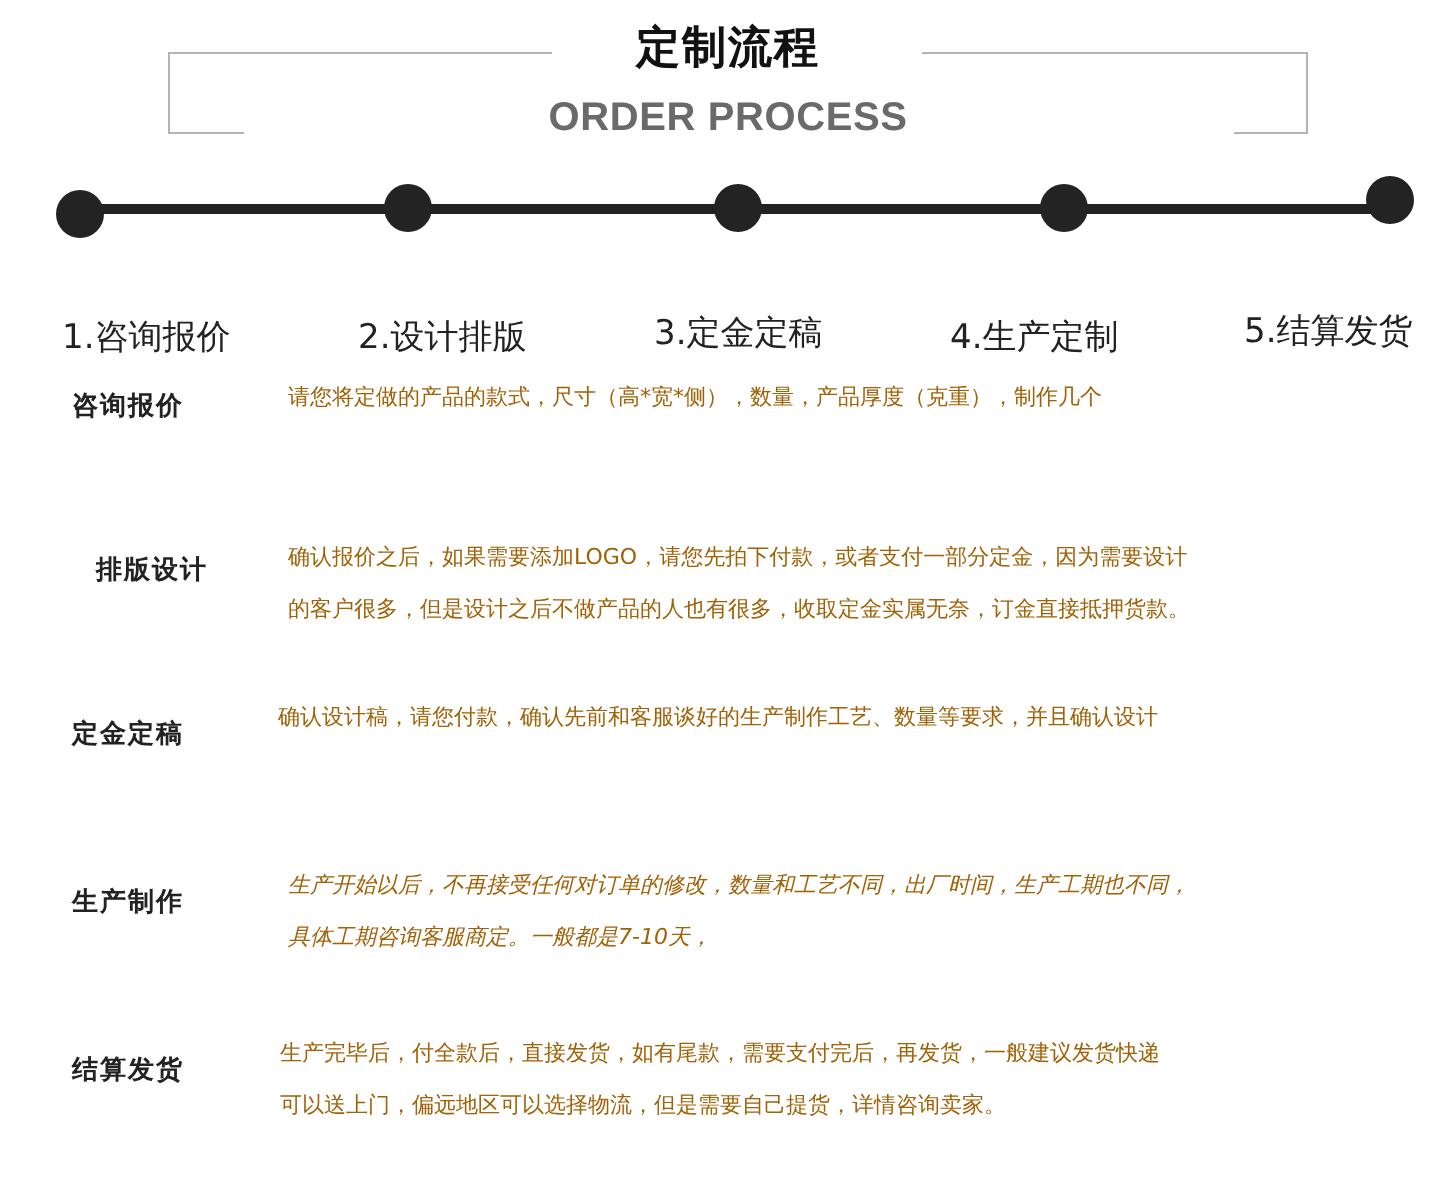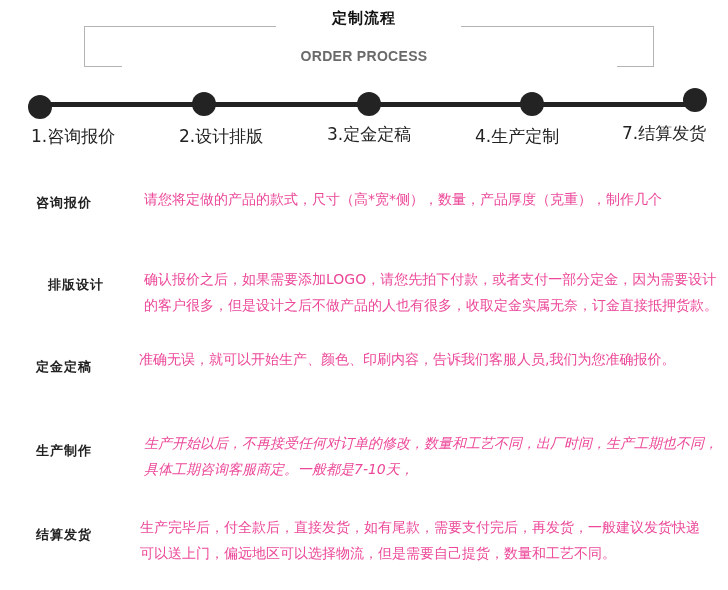--- a/index.html
+++ b/index.html
@@ -3,30 +3,30 @@
 <meta charset="utf-8">
 <style>
   * { margin:0; padding:0; box-sizing:border-box; }
   html, body { width:728px; height:590px; background:#ffffff; overflow:hidden; }
   body { position:relative; font-family:"DejaVu Sans","Liberation Sans",sans-serif; color:#222; }
 
   .bracket-top { position:absolute; top:26px; height:0; border-top:1px solid #b4b4b4; }
   .bracket-vert { position:absolute; top:26px; width:0; height:41px; border-left:1px solid #b4b4b4; }
   .bracket-bot { position:absolute; top:66px; height:0; border-top:1px solid #b4b4b4; }
 
-  .title-cn { position:absolute; left:0; width:728px; top:9px; text-align:center; font-size:15px; font-weight:bold; color:#111; letter-spacing:1px; }
-  .title-en { position:absolute; left:0; width:728px; top:48px; text-align:center; font-size:14px; font-weight:bold; color:#6a6a6a; font-family:"Liberation Sans",sans-serif; letter-spacing:0.3px; }
+  .title-cn { position:absolute; left:0; width:728px; top:9px; text-align:center; font-size:22px; font-weight:bold; color:#111; letter-spacing:1px; }
+  .title-en { position:absolute; left:0; width:728px; top:48px; text-align:center; font-size:20px; font-weight:bold; color:#6a6a6a; font-family:"Liberation Sans",sans-serif; letter-spacing:0.3px; }
 
   .timeline-line { position:absolute; left:40px; top:102px; width:656px; height:5px; background:#222; }
   .dot { position:absolute; width:24px; height:24px; border-radius:50%; background:#232323; }
-  .step-label { position:absolute; font-size:17px; color:#222; white-space:nowrap; }
+  .step-label { position:absolute; font-size:17px; color:#222; white-space:nowrap;margin-top:32px; }
 
   .section { position:absolute; left:0; width:728px; }
   .section-title { position:absolute; left:36px; font-size:13px; font-weight:bold; color:#222; white-space:nowrap; letter-spacing:1px; }
-  .section-body { position:absolute; font-size:14px; color:#ec4899; line-height:26px; white-space:nowrap; }
+  .section-body { position:absolute; font-size:11px; color:#a16207; line-height:26px; white-space:nowrap; }
 </style>
 </head>
 <body>
 
 <div class="bracket-top" style="left:84px;width:192px;"></div>
 <div class="bracket-vert" style="left:84px;"></div>
 <div class="bracket-bot" style="left:84px;width:38px;"></div>
 
 <div class="bracket-top" style="left:461px;width:193px;"></div>
 <div class="bracket-vert" style="left:653px;"></div>
@@ -39,51 +39,51 @@
 <div class="dot" style="left:28px;top:95px;"></div>
 <div class="dot" style="left:192px;top:92px;"></div>
 <div class="dot" style="left:357px;top:92px;"></div>
 <div class="dot" style="left:520px;top:92px;"></div>
 <div class="dot" style="left:683px;top:88px;"></div>
 
 <div class="step-label" style="left:31px;top:125px;">1.咨询报价</div>
 <div class="step-label" style="left:179px;top:125px;">2.设计排版</div>
 <div class="step-label" style="left:327px;top:123px;">3.定金定稿</div>
 <div class="step-label" style="left:475px;top:125px;">4.生产定制</div>
-<div class="step-label" style="left:622px;top:122px;">7.结算发货</div>
+<div class="step-label" style="left:622px;top:122px;">5.结算发货</div>
 
 <div class="section" style="top:186px;">
   <div class="section-title" style="top:8px;">咨询报价</div>
   <div class="section-body" style="left:144px;top:0px;">
     <div>请您将定做的产品的款式，尺寸（高*宽*侧），数量，产品厚度（克重），制作几个</div>
   </div>
 </div>
 
 <div class="section" style="top:266px;">
   <div class="section-title" style="top:10px;margin-left:12px;">排版设计</div>
   <div class="section-body" style="left:144px;top:0px;">
     <div>确认报价之后，如果需要添加LOGO，请您先拍下付款，或者支付一部分定金，因为需要设计</div>
     <div>的客户很多，但是设计之后不做产品的人也有很多，收取定金实属无奈，订金直接抵押货款。</div>
   </div>
 </div>
 
 <div class="section" style="top:346px;">
   <div class="section-title" style="top:12px;text-align:right;">定金定稿</div>
   <div class="section-body" style="left:139px;top:0px;">
-    <div>准确无误，就可以开始生产、颜色、印刷内容，告诉我们客服人员,我们为您准确报价。</div>
+    <div>确认设计稿，请您付款，确认先前和客服谈好的生产制作工艺、数量等要求，并且确认设计</div>
   </div>
 </div>
 
 <div class="section" style="top:430px;">
   <div class="section-title" style="top:12px;">生产制作</div>
   <div class="section-body" style="left:144px;top:0px;font-style:italic;">
     <div>生产开始以后，不再接受任何对订单的修改，数量和工艺不同，出厂时间，生产工期也不同，</div>
     <div>具体工期咨询客服商定。一般都是7-10天，</div>
   </div>
 </div>
 
 <div class="section" style="top:514px;">
   <div class="section-title" style="top:12px;">结算发货</div>
   <div class="section-body" style="left:140px;top:0px;">
     <div>生产完毕后，付全款后，直接发货，如有尾款，需要支付完后，再发货，一般建议发货快递</div>
-    <div>可以送上门，偏远地区可以选择物流，但是需要自己提货，数量和工艺不同。</div>
+    <div>可以送上门，偏远地区可以选择物流，但是需要自己提货，详情咨询卖家。</div>
   </div>
 </div>
 
 </body></html>

